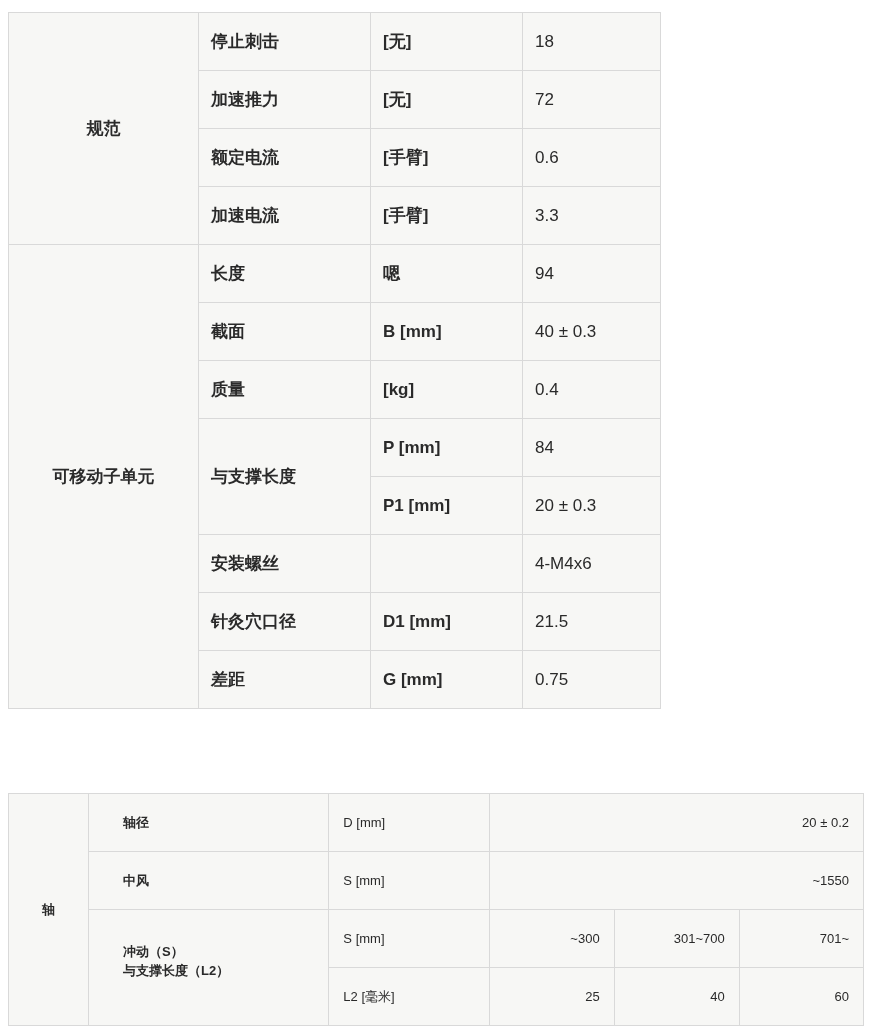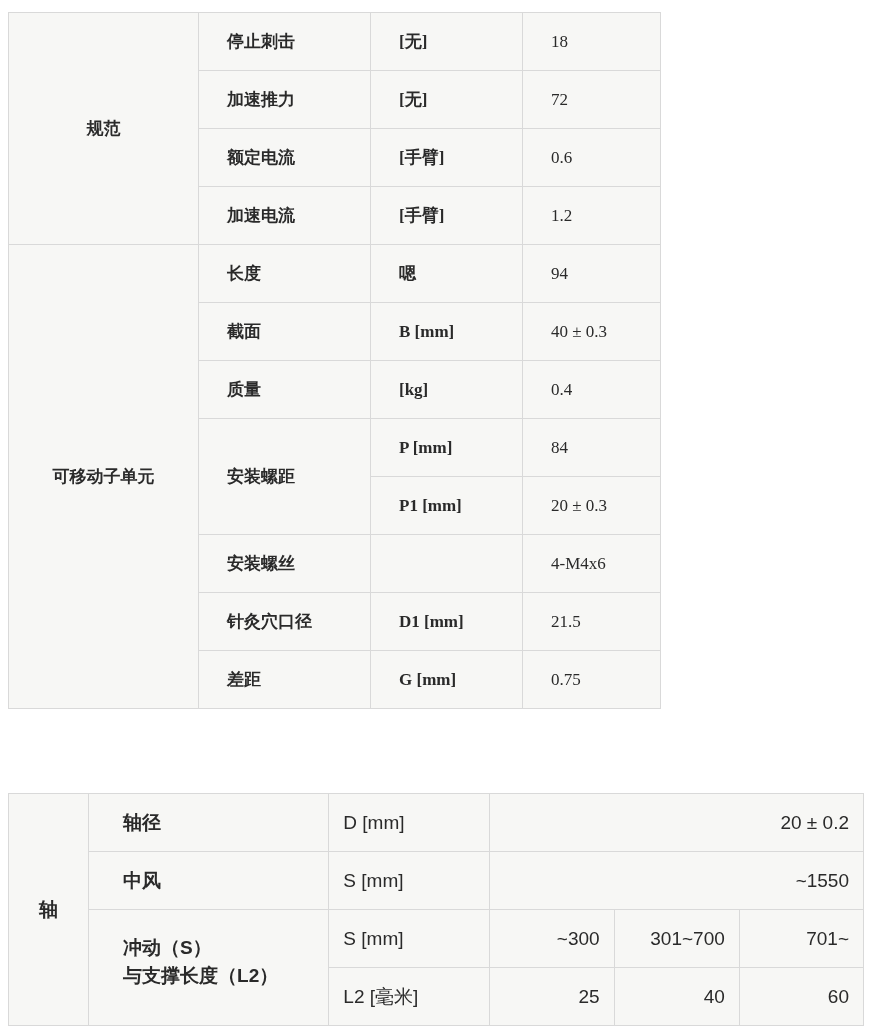--- a/index.html
+++ b/index.html
@@ -30,25 +30,24 @@
   
   #table-main {
     position: absolute;
     left: 8px;
     top: 12px;
     width: 652px;
   }
   #table-main td {
     border: 1px solid #d9d9d9;
     height: 57px;
-    padding: 0 28px;
+    padding: 0 12px;
     font-size: 17px;
     vertical-align: middle;
     background: #f7f7f5;
-    font-family: Liberation Serif, serif;
   }
   #table-main td.group {
     text-align: center;
     font-weight: bold;
     font-size: 17px;
   }
   #table-main td.label {
     font-weight: bold;
   }
   #table-main td.unit {
@@ -66,21 +65,21 @@
   #table-shaft {
     position: absolute;
     left: 8px;
     top: 793px;
     width: 856px;
   }
   #table-shaft td {
     border: 1px solid #d9d9d9;
     height: 57px;
     padding: 0 14px;
-    font-size: 19px;
+    font-size: 13px;
     vertical-align: middle;
     background: #f7f7f5;
   }
   #table-shaft td.group {
     text-align: center;
     font-weight: bold;
   }
   #table-shaft td.label {
     font-weight: bold;
     padding-left: 34px;
@@ -132,41 +131,41 @@
         <td class="value">72</td>
       </tr>
       <tr>
         <td class="label">额定电流</td>
         <td class="unit">[手臂]</td>
         <td class="value">0.6</td>
       </tr>
       <tr>
         <td class="label">加速电流</td>
         <td class="unit">[手臂]</td>
-        <td class="value">1.2</td>
+        <td class="value">3.3</td>
       </tr>
 
       <tr>
         <td class="group" rowspan="8">可移动子单元</td>
         <td class="label">长度</td>
         <td class="unit">嗯</td>
         <td class="value">94</td>
       </tr>
       <tr>
         <td class="label">截面</td>
         <td class="unit">B [mm]</td>
         <td class="value nowrap">40 ± 0.3</td>
       </tr>
       <tr>
         <td class="label">质量</td>
         <td class="unit">[kg]</td>
         <td class="value">0.4</td>
       </tr>
       <tr>
-        <td class="label" rowspan="2">安装螺距</td>
+        <td class="label" rowspan="2">与支撑长度</td>
         <td class="unit">P [mm]</td>
         <td class="value">84</td>
       </tr>
       <tr>
         <td class="unit">P1 [mm]</td>
         <td class="value nowrap">20 ± 0.3</td>
       </tr>
       <tr>
         <td class="label">安装螺丝</td>
         <td class="unit"></td>

